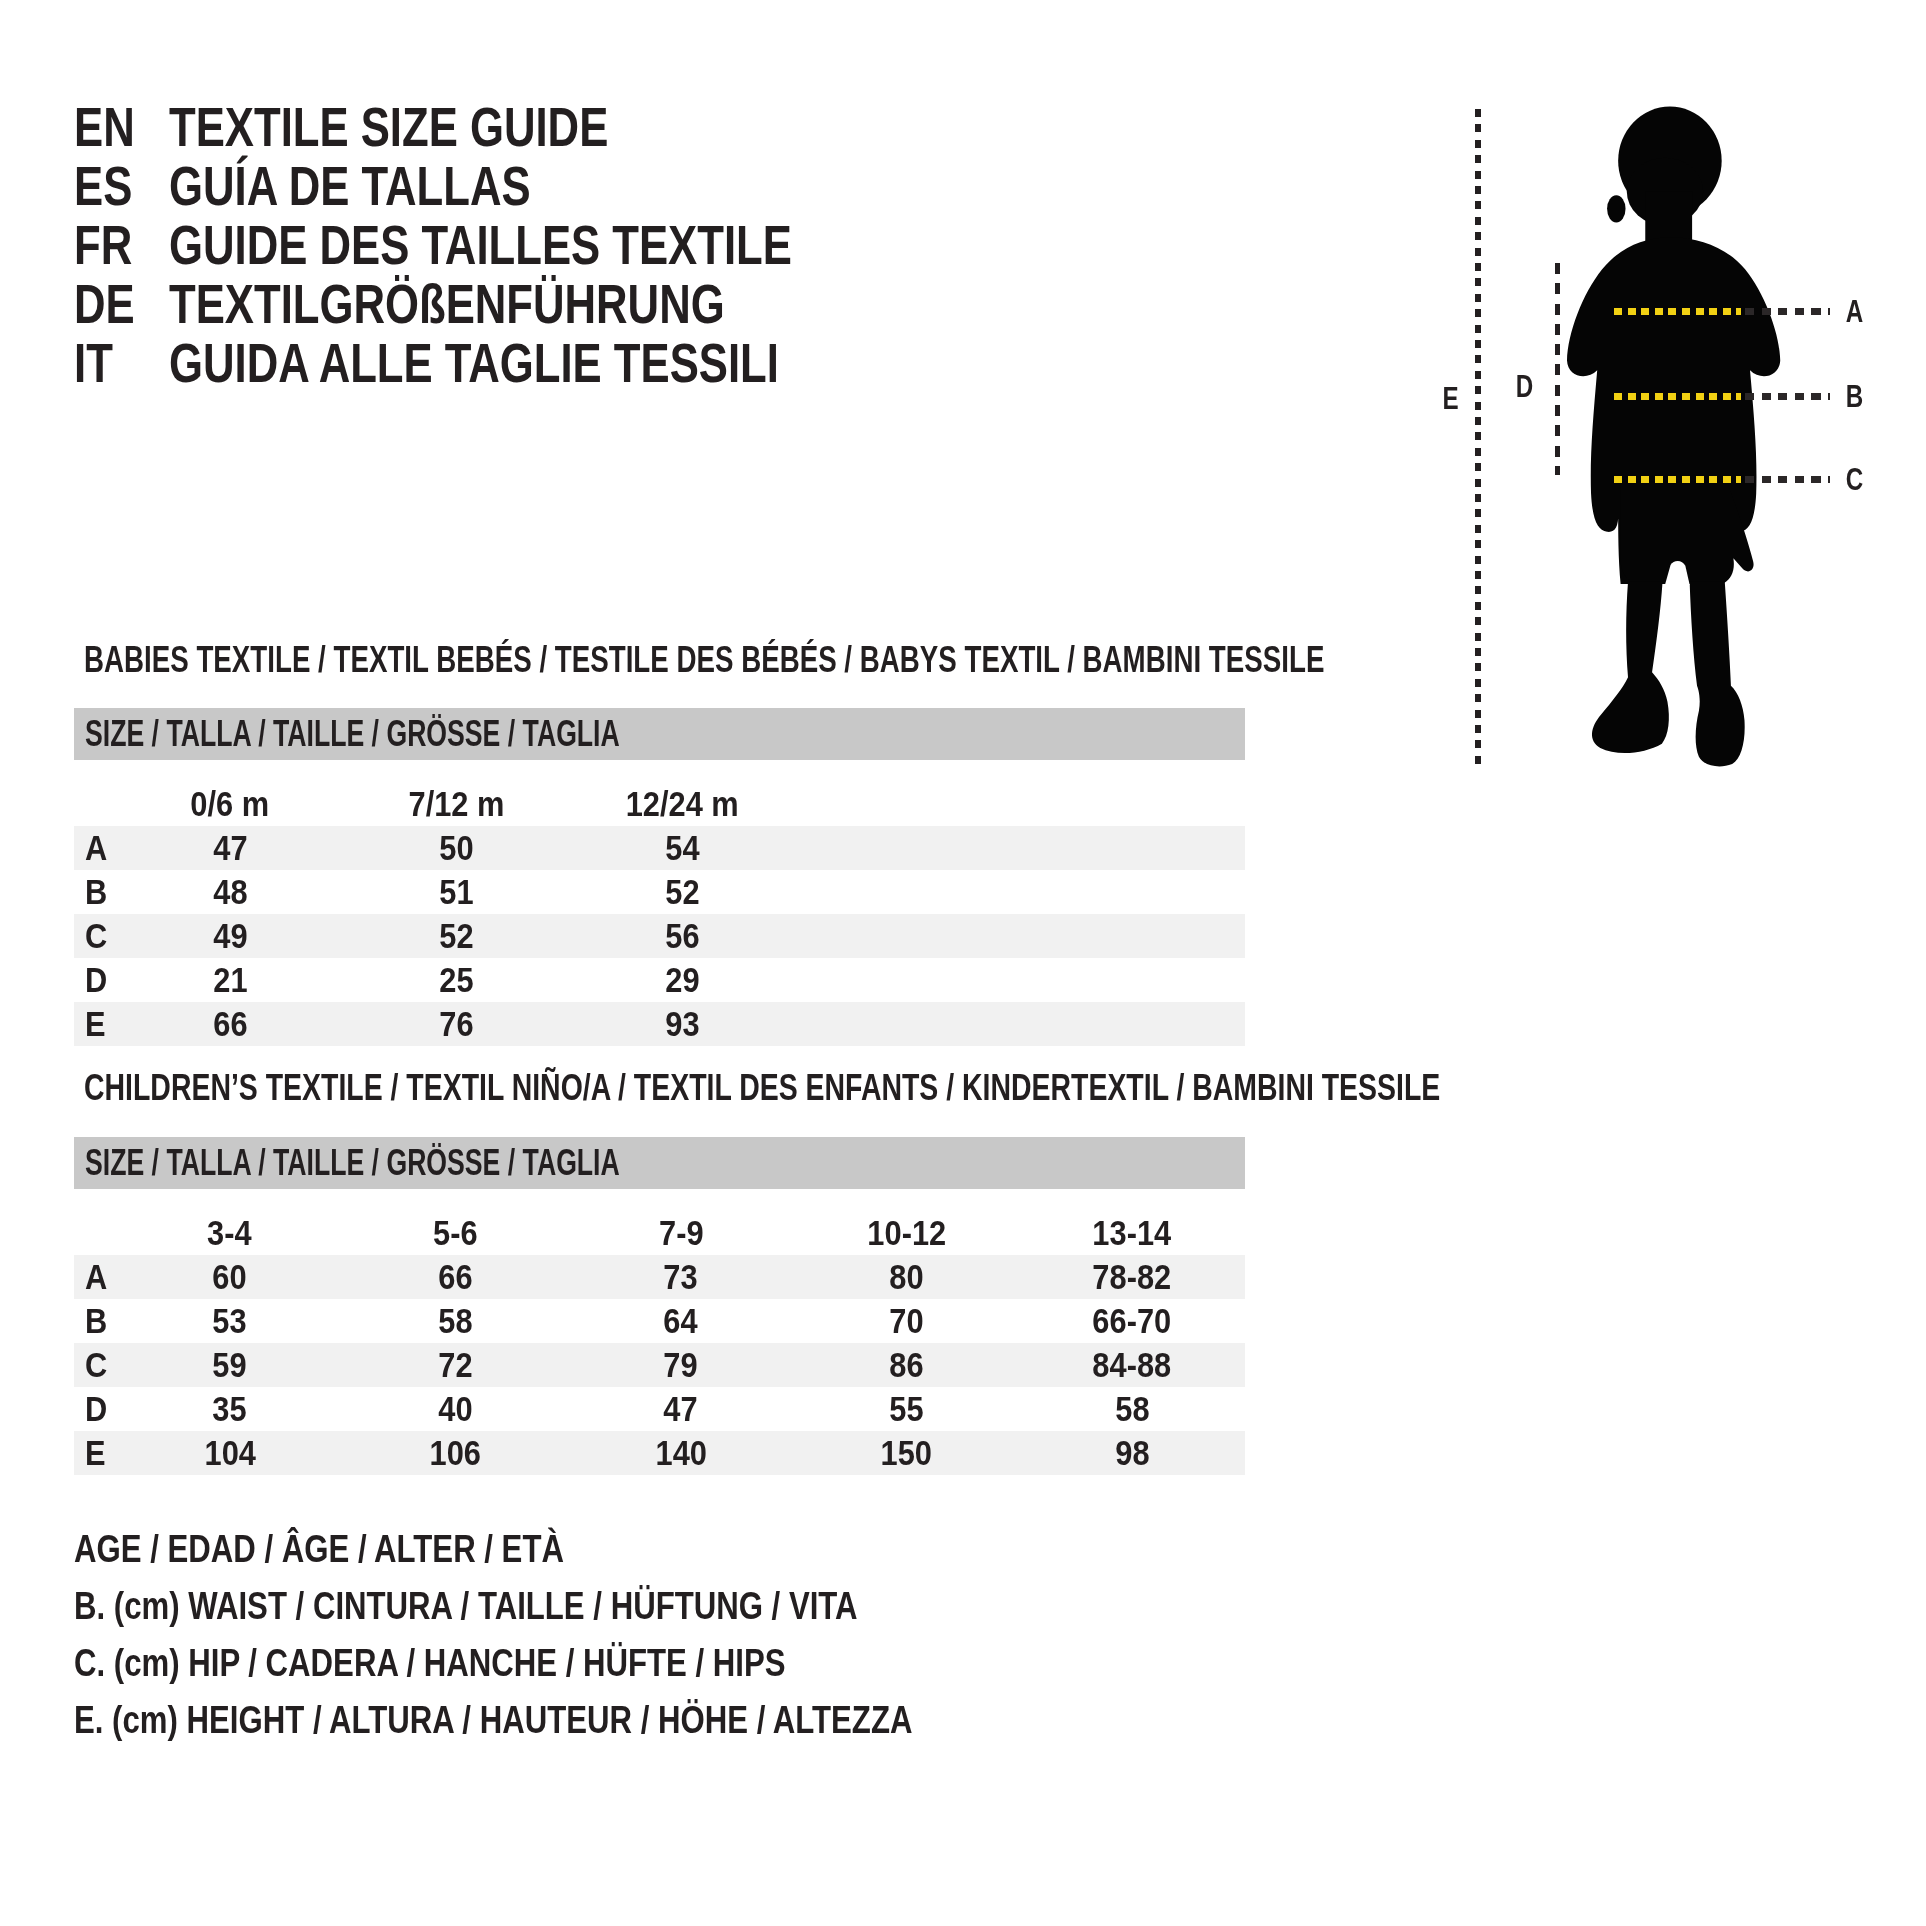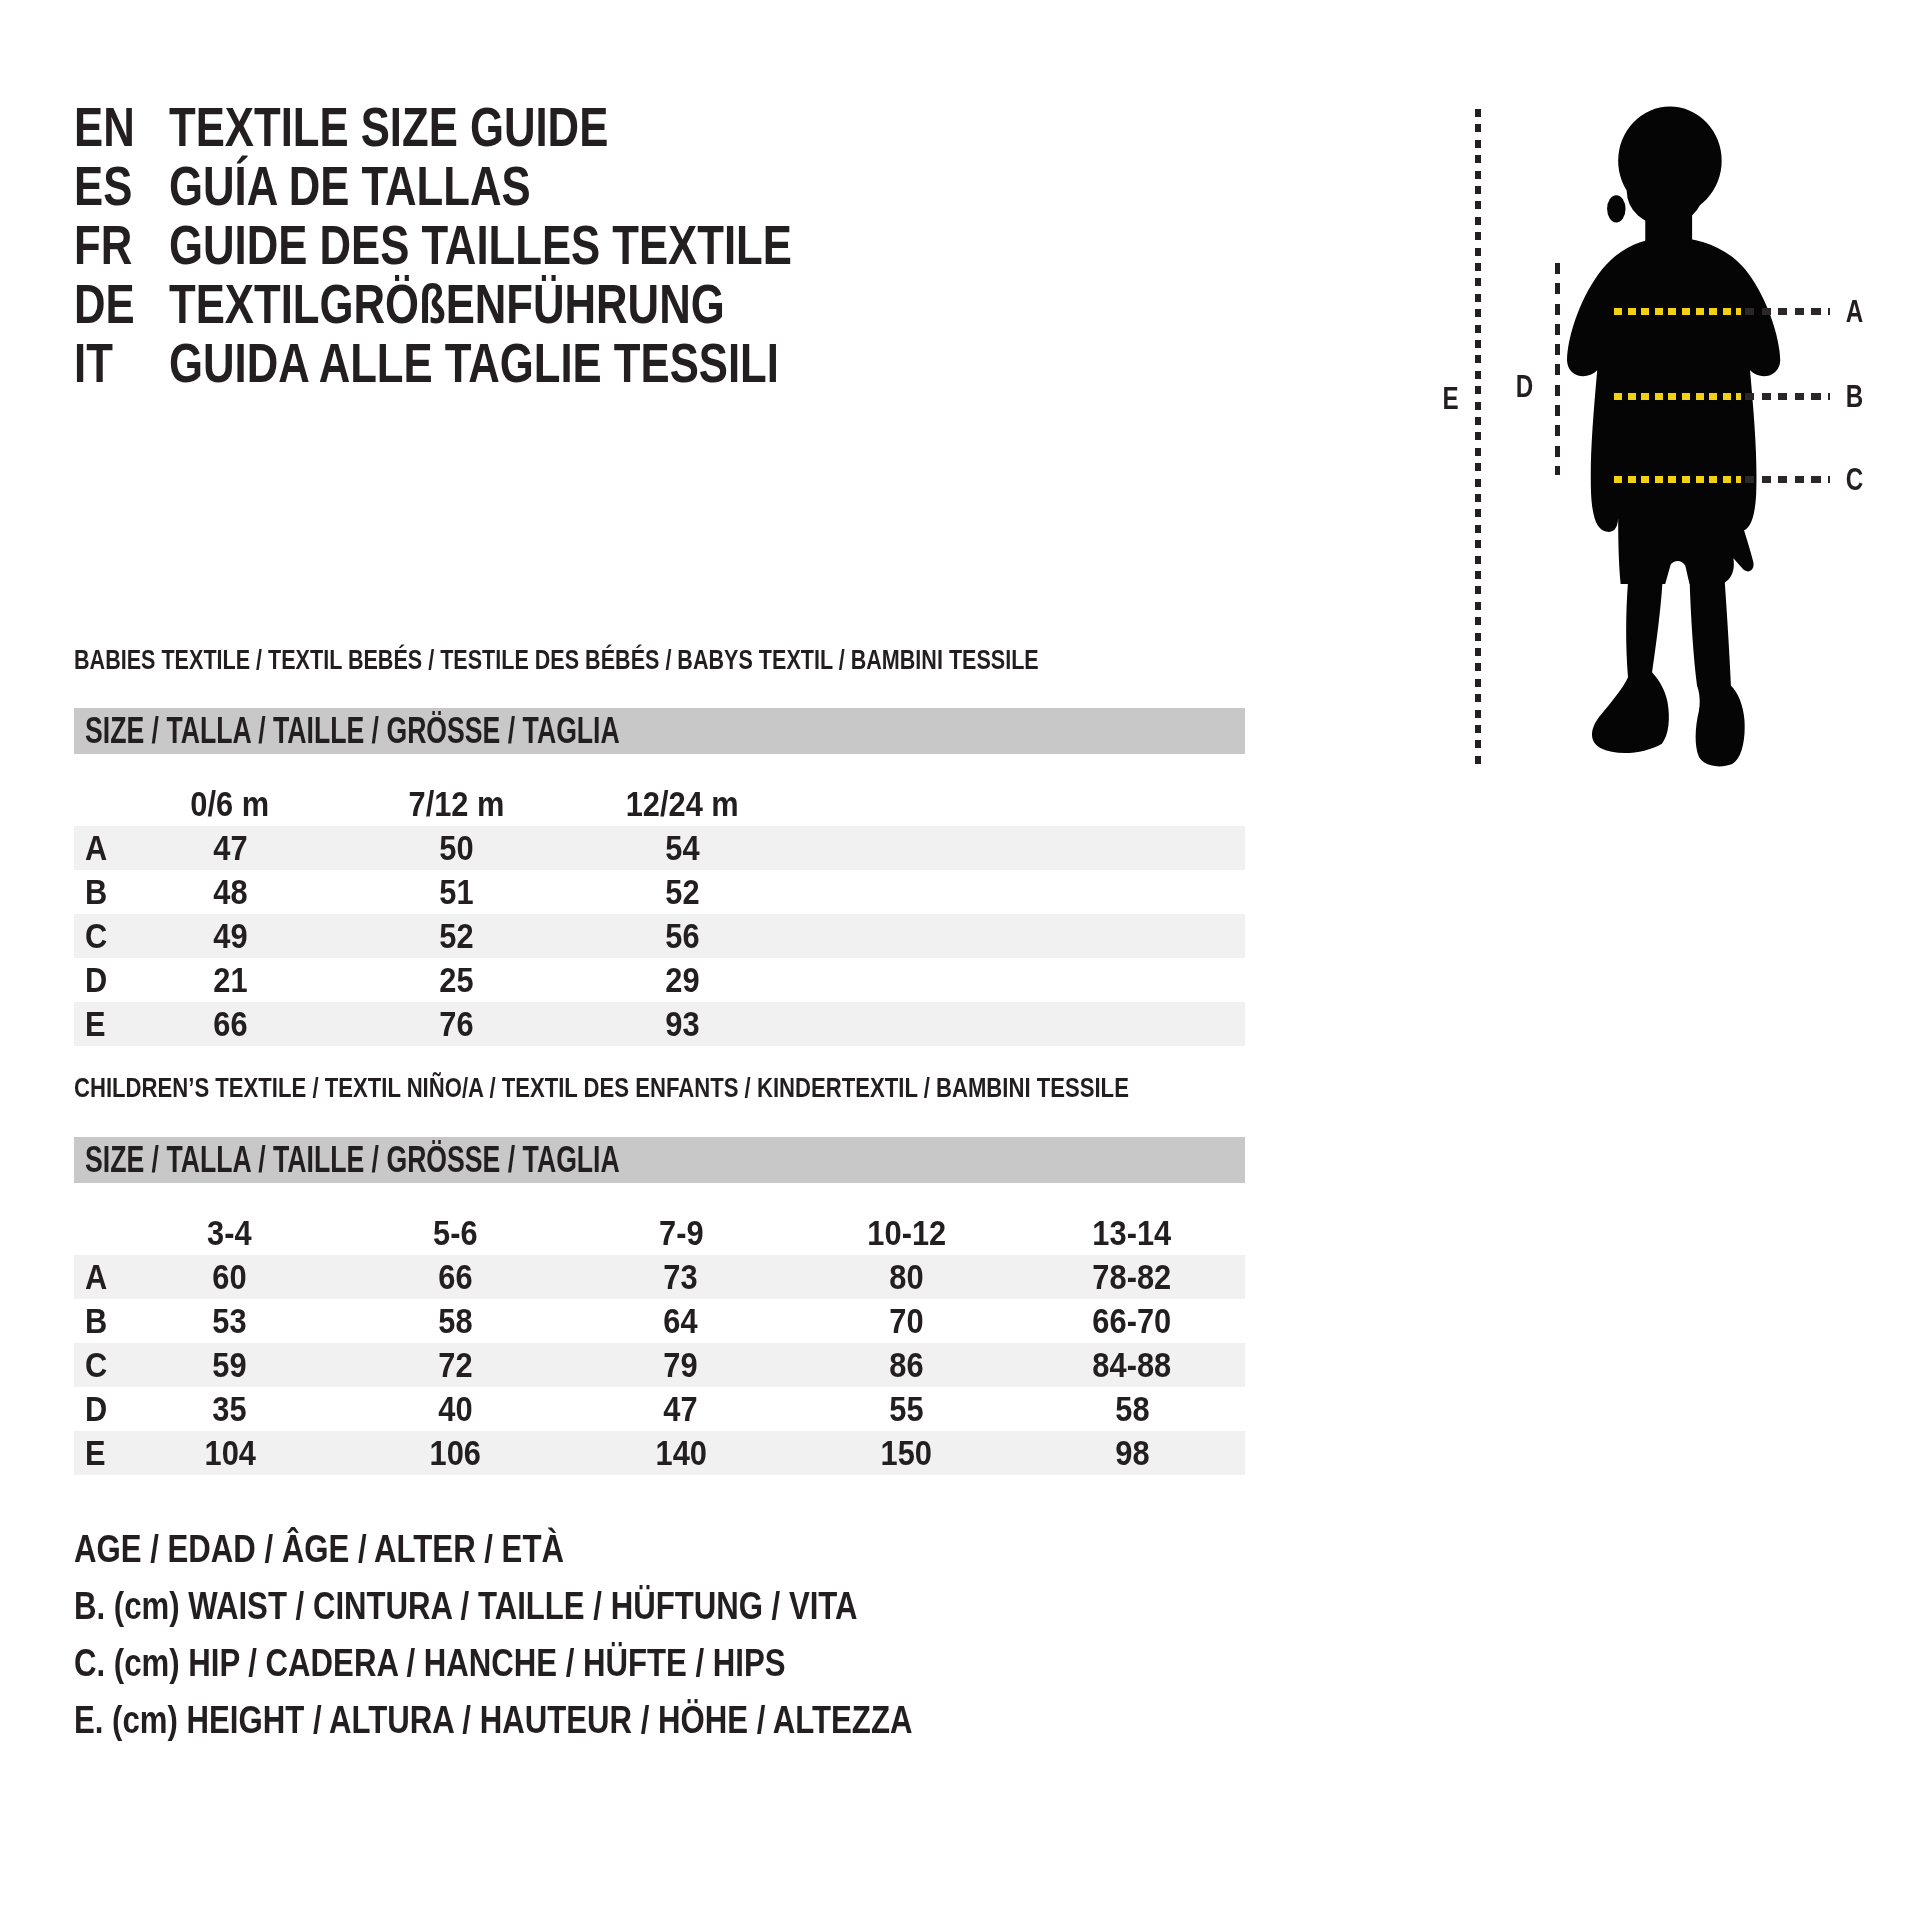--- a/index.html
+++ b/index.html
@@ -30,23 +30,23 @@
   .m-a{top:209px;} .m-b{top:294px;} .m-c{top:377px;}
   .dash{position:absolute;top:0;height:7.4px;}
   .dash-yellow{left:0;width:127px;
     background:repeating-linear-gradient(to right,#f2d113 0 8px,transparent 8px 13.6px);}
   .dash-dark{left:131px;width:85px;
     background:repeating-linear-gradient(to right,#2b2728 0 9.2px,transparent 9.2px 16.6px);}
   .m-label{position:absolute;left:213px;top:-17px;width:55px;text-align:center;
     font-size:31px;line-height:42px;transform:scaleX(.78);transform-origin:50% 50%;}
 
   
-  .section-title{position:absolute;left:74px;font-size:28px;line-height:43px;}
+  .section-title{position:absolute;left:84px;font-size:36px;line-height:43px;}
   .t-babies{top:638px;} .t-children{top:1066px;}
-  .size-bar{position:absolute;left:74px;width:1171px;height:46px;background:#c8c8c8;
+  .size-bar{position:absolute;left:74px;width:1171px;height:52px;background:#c8c8c8;
     display:flex;align-items:center;padding-left:11px;box-sizing:border-box;font-size:36px;}
   .bar-babies{top:708px;} .bar-children{top:1137px;}
   .tbl{position:absolute;left:74px;width:1171px;margin-top:28px;}
   .tbl-babies{top:754px;} .tbl-children{top:1183px;}
   .trow{display:flex;height:44px;align-items:center;}
   .trow.stripe{background:#f1f1f1;}
   .cell-letter{width:43px;padding-left:11px;box-sizing:border-box;font-size:35px;}
   .cell{width:226px;height:100%;display:flex;align-items:center;justify-content:center;font-size:35px;}
   .num{--sx:.88;}
 

